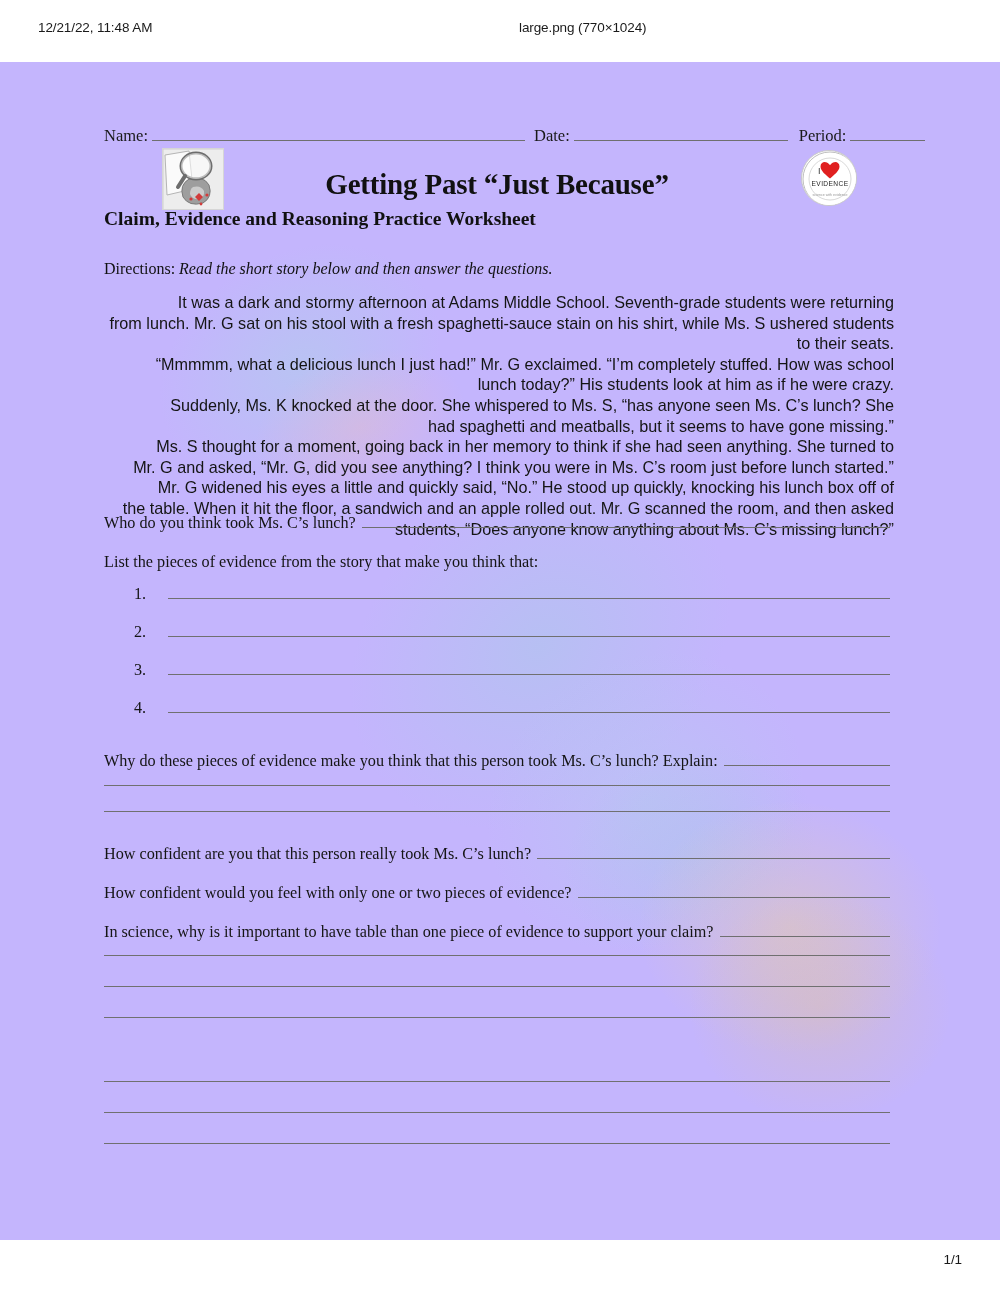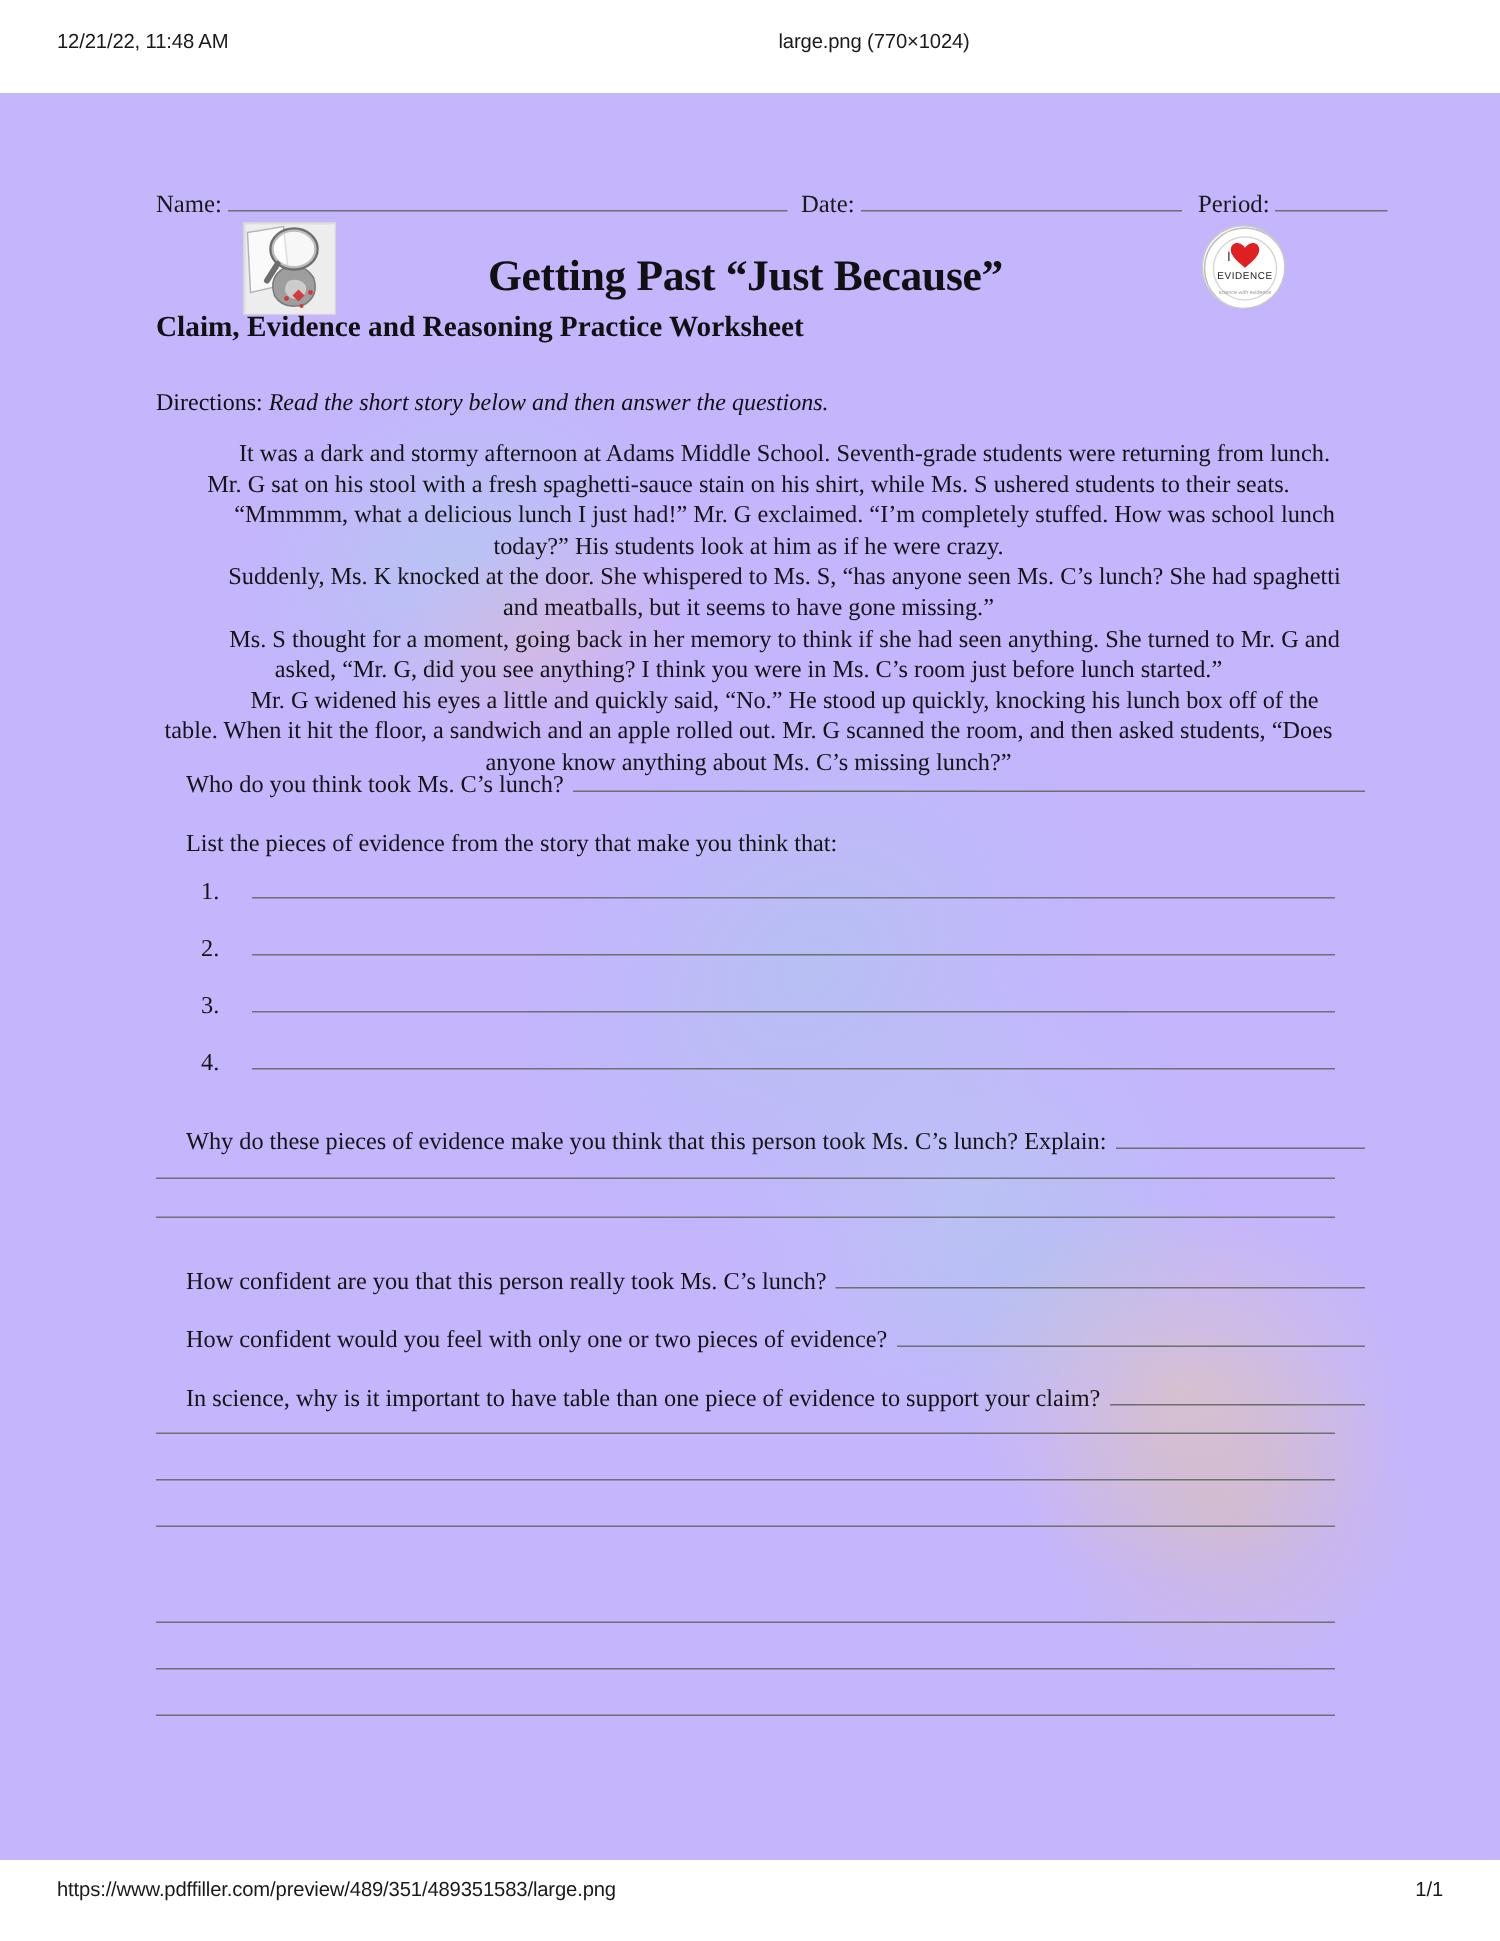--- a/index.html
+++ b/index.html
@@ -173,42 +173,41 @@
     color: #111;
   }
   .directions b { font-weight: normal; }
   .directions i { font-style: italic; }
 
   .story {
     position: absolute;
     left: 104px;
     top: 230px;
     width: 790px;
-    font-family: Liberation Serif, serif;
+    font-family: Liberation Sans, sans-serif;
     font-size: 16.2px;
     line-height: 20.6px;
     color: #151515;
-    text-align: center;
+    text-align: right;
   }
   .story p {
     margin: 0;
     text-indent: 48px;
   }
 
   
   .q {
     position: absolute;
     left: 104px;
     width: 786px;
     display: flex;
     align-items: baseline;
     font-family: "Liberation Serif", serif;
     font-size: 16.2px;
     color: #151515;
-    margin-left: 20px;
   }
   .q .qtext { white-space: nowrap; }
   .q .qrule {
     flex: 1 1 auto;
     border-bottom: 1.3px solid #6f6f6f;
     height: 12px;
     margin-left: 6px;
   }
 
   .blankline {
@@ -363,15 +362,14 @@
   <div class="blankline layer" style="top:924px;"></div>
   <div class="blankline layer" style="top:955px;"></div>
 
   <div class="blankline layer" style="top:1019px;"></div>
   <div class="blankline layer" style="top:1050px;"></div>
   <div class="blankline layer" style="top:1081px;"></div>
 
 </div>
 
 <div class="print-footer">
-  <span class="pf-left">https://www.pdffiller.com/preview/489/351/489351583/large.png</span>
   <span class="pf-right">1/1</span>
 </div>
 
 </body></html>

